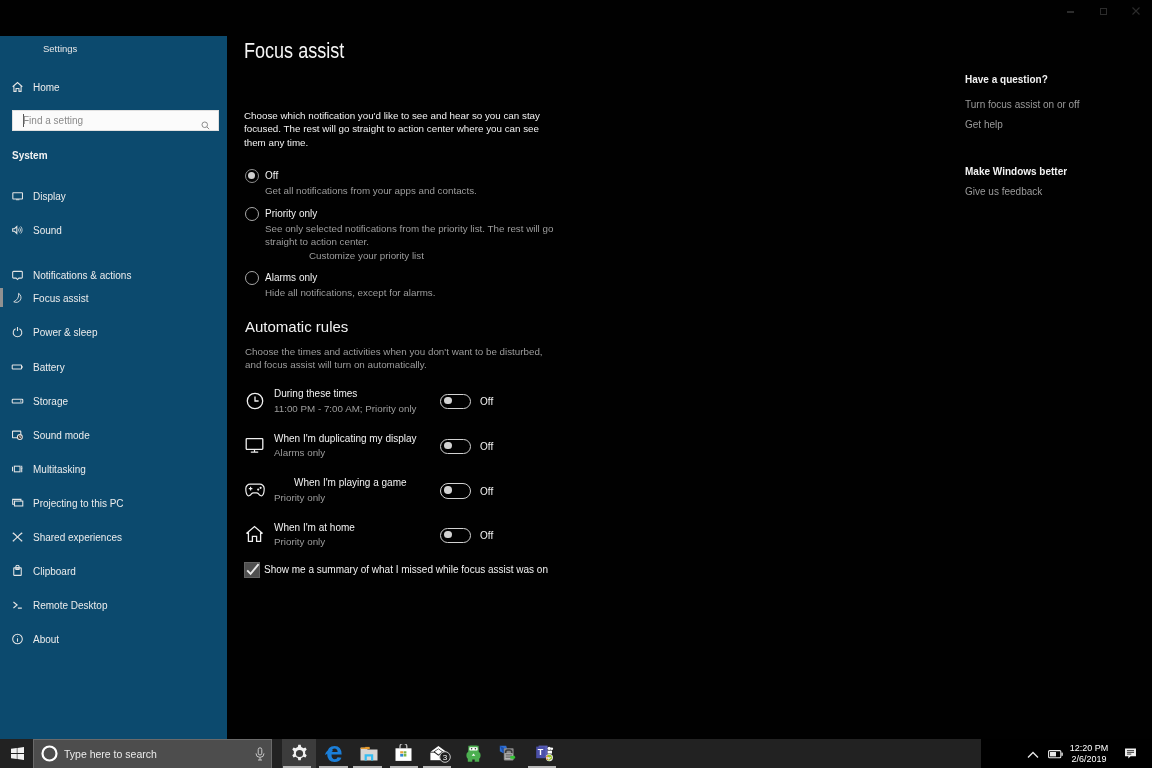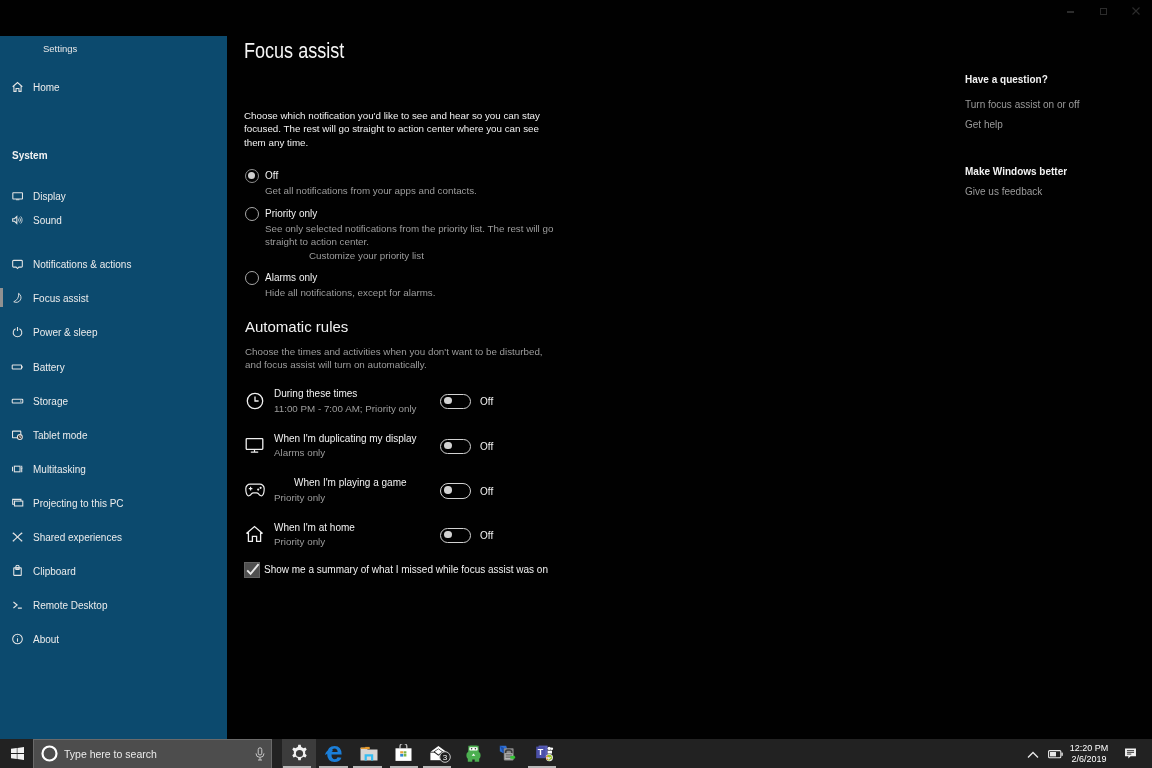--- a/index.html
+++ b/index.html
@@ -29,62 +29,70 @@
   h2.sect { position:absolute; left:245px; top:317.5px; font-size:15px; font-weight:400; color:#f2f2f2; }
   .toggle { position:absolute; width:31px; height:15.5px; border:1.6px solid #d2d2d2; border-radius:8px; }
   .toggle::after { content:""; position:absolute; left:3px; top:2.4px; width:7.6px; height:7.6px; border-radius:50%; background:#d2d2d2; }
   .offlbl { position:absolute; font-size:10px; color:#f2f2f2; }
   .ruleicon { position:absolute; }
   #cbx { position:absolute; left:243.5px; top:561.5px; width:16px; height:16px; background:#4f4f4f; border:1px solid #636363; }
   #righthdr1, #righthdr2 { position:absolute; left:965px; font-size:10px; font-weight:bold; color:#f2f2f2; }
   .rlink { position:absolute; left:965px; font-size:10px; color:#9a9a9a; white-space:nowrap; }
   .wbtn { position:absolute; color:#333; }
   
-  #taskbar { position:absolute; left:0; top:739px; width:1152px; height:29px; background:#222222; }
+  #taskbar { position:absolute; left:0; top:739px; width:981px; height:29px; background:#222222; }
   #tsearch { position:absolute; left:33px; top:0px; width:239px; height:29px; background:#4d4d4d; border:1px solid #6a6a6a; border-bottom:none; }
   #tsearch .ph { position:absolute; left:30px; top:8px; font-size:10.5px; color:#ececec; white-space:nowrap; }
   .tbicon { position:absolute; top:0; width:34px; height:29px; }
   .underline { position:absolute; top:26.5px; height:2.5px; background:#b8b8b8; }
   #clock { position:absolute; left:1066px; top:3.5px; width:46px; text-align:center; font-size:9px; color:#fff; line-height:11px; white-space:nowrap; }
 </style>
 </head>
 <body>
 <div id="win">
   <div id="side">
     <div id="caption">Settings</div>
     <div class="navrow" style="top:34px;">
         <span class="ic">
           <svg width="17" height="17" viewBox="0 0 17 17" fill="none" stroke="#e4e4e4" stroke-width="1.4">
             <path d="M2.2 8.2 L8.5 2.6 L14.8 8.2 M3.8 7.2 V14.2 H6.6 V10.4 H10.4 V14.2 H13.2 V7.2"></path>
           </svg>
         </span>
         <span class="tx">Home</span>
       </div>
+    <div id="searchbox">
+        <span class="beam"></span>
+        <span class="ph">Find a setting</span>
+        <span style="position:absolute;right:8px;top:5px;width:9px;height:9px;"><svg width="9" height="9" viewBox="0 0 11 11" fill="none" stroke="#8a8a8a" stroke-width="1.2">
+            <circle cx="4.6" cy="4.6" r="3.4"></circle>
+            <path d="M7.2 7.2 L10 10"></path>
+          </svg></span>
+      </div>
     <div id="sysheader">System</div>
     <div class="navrow" style="top:143px;">
         <span class="ic">
           <svg width="17" height="17" viewBox="0 0 17 17" fill="none" stroke="#e4e4e4" stroke-width="1.4">
             <rect x="2.4" y="4.2" width="12.6" height="8.2" rx="0.5"></rect>
             <path d="M6.4 13.4 H11" stroke-width="1.2"></path>
           </svg>
         </span>
         <span class="tx">Display</span>
       </div>
-    <div class="navrow" style="top:167px;">
+    <div class="navrow" style="top:177px;">
         <span class="ic">
           <svg width="17" height="17" viewBox="0 0 17 17" fill="none" stroke="#e4e4e4" stroke-width="1.4">
             <path d="M2.2 6.8 H4.6 L7.6 4 V13 L4.6 10.2 H2.2 Z"></path>
             <path d="M9.4 6.6 A2.6 2.6 0 0 1 9.4 10.4" stroke-width="1"></path>
             <path d="M11 5.2 A4.6 4.6 0 0 1 11 11.8" stroke-width="1"></path>
             <path d="M12.6 3.8 A6.6 6.6 0 0 1 12.6 13.2" stroke-width="1"></path>
           </svg>
         </span>
         <span class="tx">Sound</span>
       </div>
-    <div class="navrow" style="top:211px;padding-left:42px;">
+    <div class="navrow" style="top:222px;padding-left:42px;">
         <span class="ic">
           <svg width="17" height="17" viewBox="0 0 17 17" fill="none" stroke="#e4e4e4" stroke-width="1.4">
             <path d="M2.2 5 A1.2 1.2 0 0 1 3.4 3.8 H13.6 A1.2 1.2 0 0 1 14.8 5 V11.4 A1.2 1.2 0 0 1 13.6 12.6 H10.3 L8.5 14.4 L6.7 12.6 H3.4 A1.2 1.2 0 0 1 2.2 11.4 Z"></path>
           </svg>
         </span>
         <span class="tx">Notifications &amp; actions</span>
       </div>
     <div class="navrow" style="top:245px;">
         <span class="ic">
           <svg width="17" height="17" viewBox="0 0 17 17" fill="none" stroke="#e4e4e4" stroke-width="1.2">
@@ -121,21 +129,21 @@
         <span class="tx">Storage</span>
       </div>
     <div class="navrow" style="top:382px;">
         <span class="ic">
           <svg width="17" height="17" viewBox="0 0 17 17" fill="none" stroke="#e4e4e4" stroke-width="1.4">
             <rect x="2" y="3.4" width="10.8" height="8.6" rx="0.6"></rect>
             <circle cx="11.6" cy="11.2" r="3.2" fill="#212121"></circle>
             <path d="M11.6 9.6 V11.2 L12.8 12"></path>
           </svg>
         </span>
-        <span class="tx">Tablet mode</span>
+        <span class="tx">Sound mode</span>
       </div>
     <div class="navrow" style="top:416px;">
         <span class="ic">
           <svg width="17" height="17" viewBox="0 0 17 17" fill="none" stroke="#e4e4e4" stroke-width="1.4">
             <rect x="4.4" y="4.8" width="7.4" height="7.4"></rect>
             <path d="M2 5.4 V11.6 M14 4.2 V6.2 M14 8 V12.8 M12.8 7.1 H15.2"></path>
           </svg>
         </span>
         <span class="tx">Multitasking</span>
       </div>

